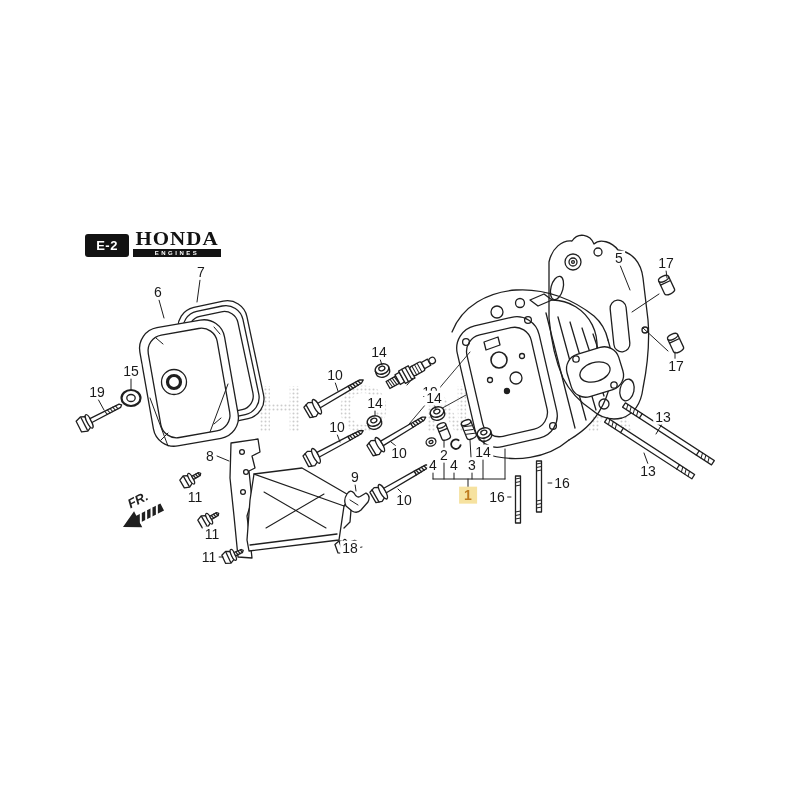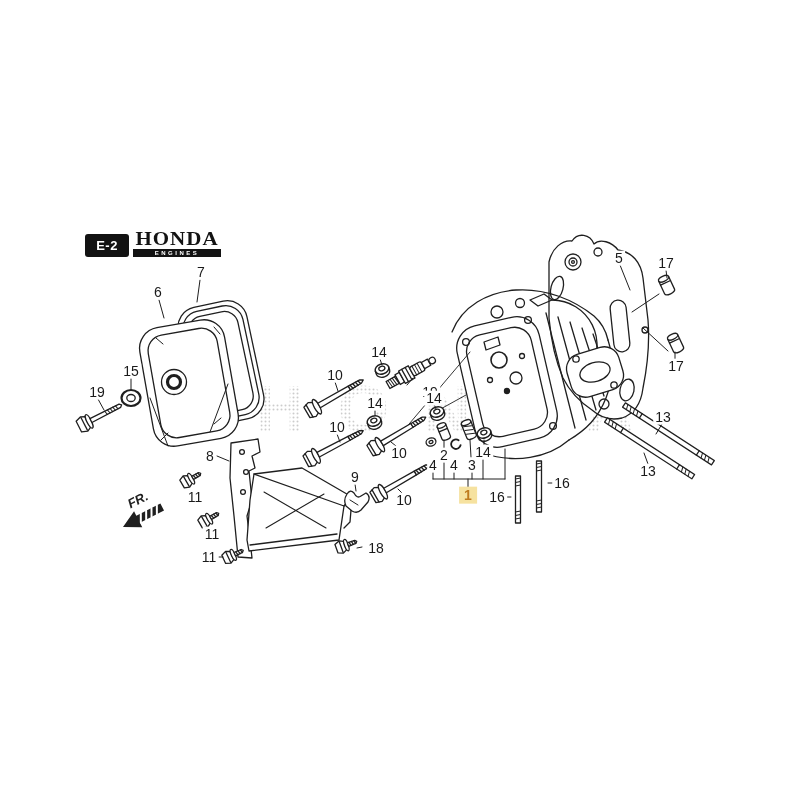--- a/index.html
+++ b/index.html
@@ -290,21 +290,21 @@
   <div class="callout-layer">
       <span class="callout" style="left: 201px; top: 272px;">7</span>
       <span class="callout" style="left: 158px; top: 292px;">6</span>
       <span class="callout" style="left: 131px; top: 371px;">15</span>
       <span class="callout" style="left: 97px; top: 392px;">19</span>
       <span class="callout" style="left: 210px; top: 456px;">8</span>
       <span class="callout" style="left: 195px; top: 497px;">11</span>
       <span class="callout" style="left: 212px; top: 534px;">11</span>
       <span class="callout" style="left: 209px; top: 557px;">11</span>
       <span class="callout" style="left: 355px; top: 477px;">9</span>
-      <span class="callout" style="left: 376px; top: 548px;">18</span>
+      <span class="callout" style="left: 350px; top: 548px;">18</span>
       <span class="callout" style="left: 335px; top: 375px;">10</span>
       <span class="callout" style="left: 337px; top: 427px;">10</span>
       <span class="callout" style="left: 399px; top: 453px;">10</span>
       <span class="callout" style="left: 404px; top: 500px;">10</span>
       <span class="callout" style="left: 379px; top: 352px;">14</span>
       <span class="callout" style="left: 430px; top: 392px;">19</span>
       <span class="callout" style="left: 375px; top: 403px;">14</span>
       <span class="callout" style="left: 434px; top: 398px;">14</span>
       <span class="callout" style="left: 444px; top: 455px;">2</span>
       <span class="callout" style="left: 433px; top: 465px;">4</span>

